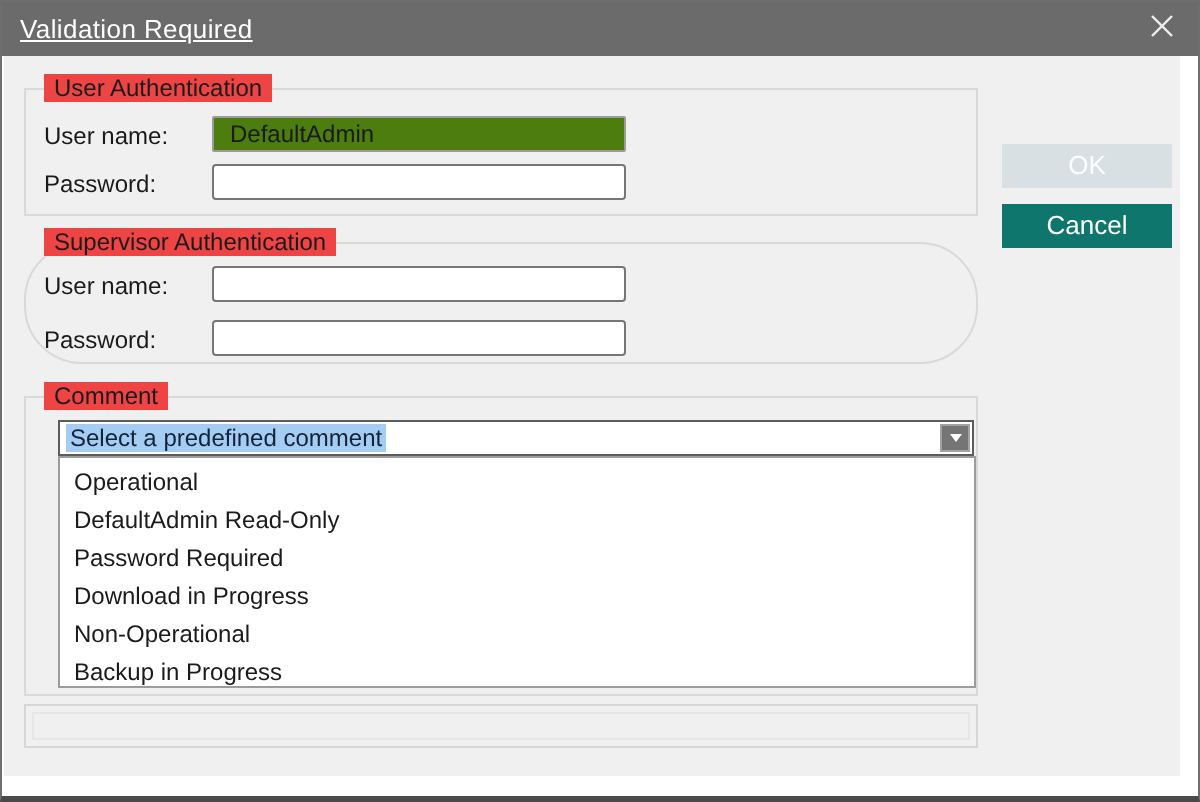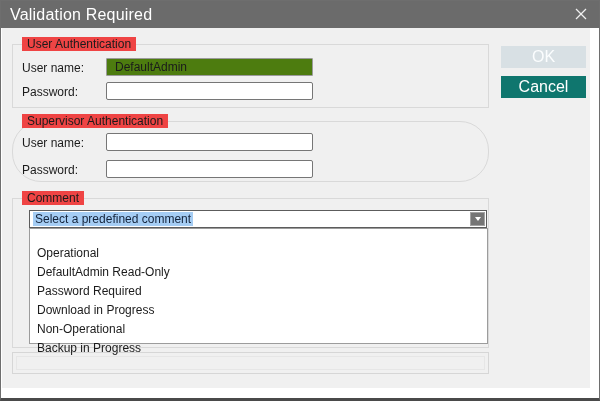--- a/index.html
+++ b/index.html
@@ -5,21 +5,21 @@
   * { margin:0; padding:0; box-sizing:border-box; }
   html,body { width:600px; height:401px; background:#ffffff; font-family:"Liberation Sans","DejaVu Sans",sans-serif; }
   .dialog {
     position:relative; width:600px; height:401px; background:#ffffff;
     border:1px solid #6e6e6e; border-bottom:3px solid #4a4a4a; overflow:hidden;
   }
   .titlebar {
     position:absolute; left:0; top:0; right:0; height:27px; background:#6b6b6b;
     display:flex; align-items:center;
   }
-  .titlebar .title { color:#ffffff; font-size:16px; padding-left:9px; letter-spacing:.2px; }
+  .titlebar .title { color:#ffffff; font-size:13px; padding-left:9px; letter-spacing:.2px;text-decoration:underline; }
   .close-btn {
     position:absolute; right:2px; top:0; width:32px; height:27px;
     display:flex; align-items:center; justify-content:center; cursor:pointer;
   }
   .panel {
     position:absolute; left:1px; top:27px; width:588px; height:360px; background:#f0f0f0;
   }
   .groupbox {
     position:absolute; border:1px solid #d9d9d9; background:transparent;
   }
@@ -58,36 +58,36 @@
     position:absolute; right:1px; top:1px; width:15px; height:14px;
     background:#757575; box-shadow:inset 0 0 0 1px #a2a2a2;
     display:flex; align-items:center; justify-content:center; cursor:pointer;
   }
   .caret-down {
     width:0; height:0; border-left:3px solid transparent; border-right:3px solid transparent;
     border-top:4px solid #ffffff;
   }
   .droplist {
     position:absolute; left:28px; top:227px; width:459px; height:116px;
-    background:#ffffff; border:1px solid #9c9c9c; padding-top:15px; z-index:5;
+    background:#ffffff; border:1px solid #9c9c9c; padding-top:3px; z-index:5;
   }
   .droplist .item {
     height:19px; line-height:19px; padding-left:7px; font-size:12px; color:#1b1b1b;
     white-space:nowrap; cursor:default;
   }
   .statusbox {
     position:absolute; left:11px; top:351px; width:477px; height:22px;
     border:1px solid #d6d6d6; background:#f0f0f0;
   }
   .statusbox .inner {
     position:absolute; left:3px; top:3px; right:3px; bottom:3px; border:1px solid #e6e6e6;
   }
   .btn {
     position:absolute; left:500px; width:85px; height:22px;
-    font-size:16px; text-align:center; line-height:22px; cursor:pointer; user-select:none;
+    font-size:13px; text-align:center; line-height:22px; cursor:pointer; user-select:none;margin-top:26px;
   }
   .btn-ok     { top:45px; background:#d8e0e4; color:#fbfdfe; cursor:default; }
   .btn-cancel { top:75px; background:#0f766e; color:#ffffff; }
 </style>
 </head>
 <body>
 
 <div class="dialog">
 
   <div class="titlebar">

